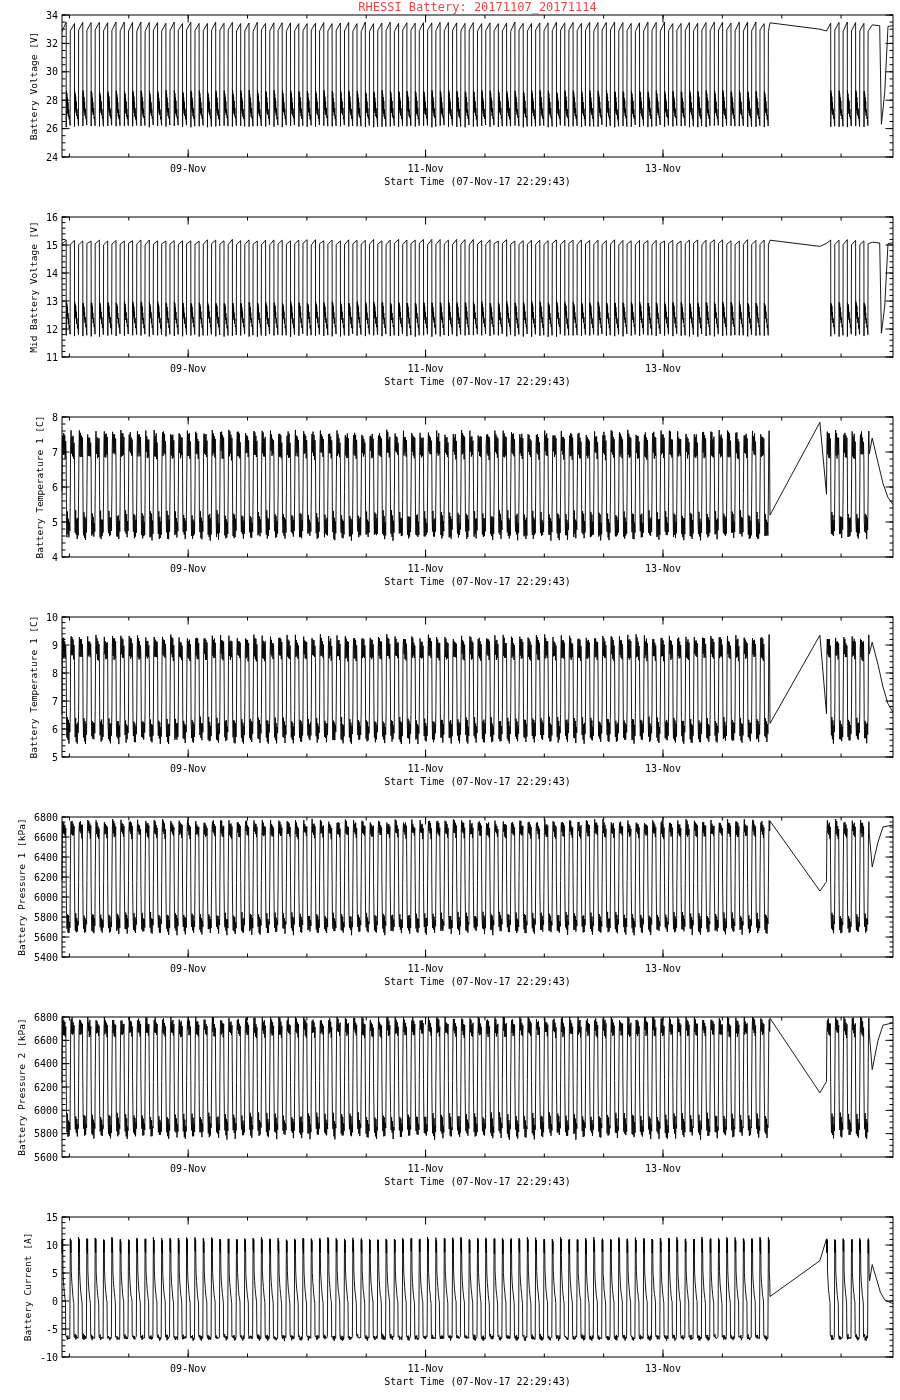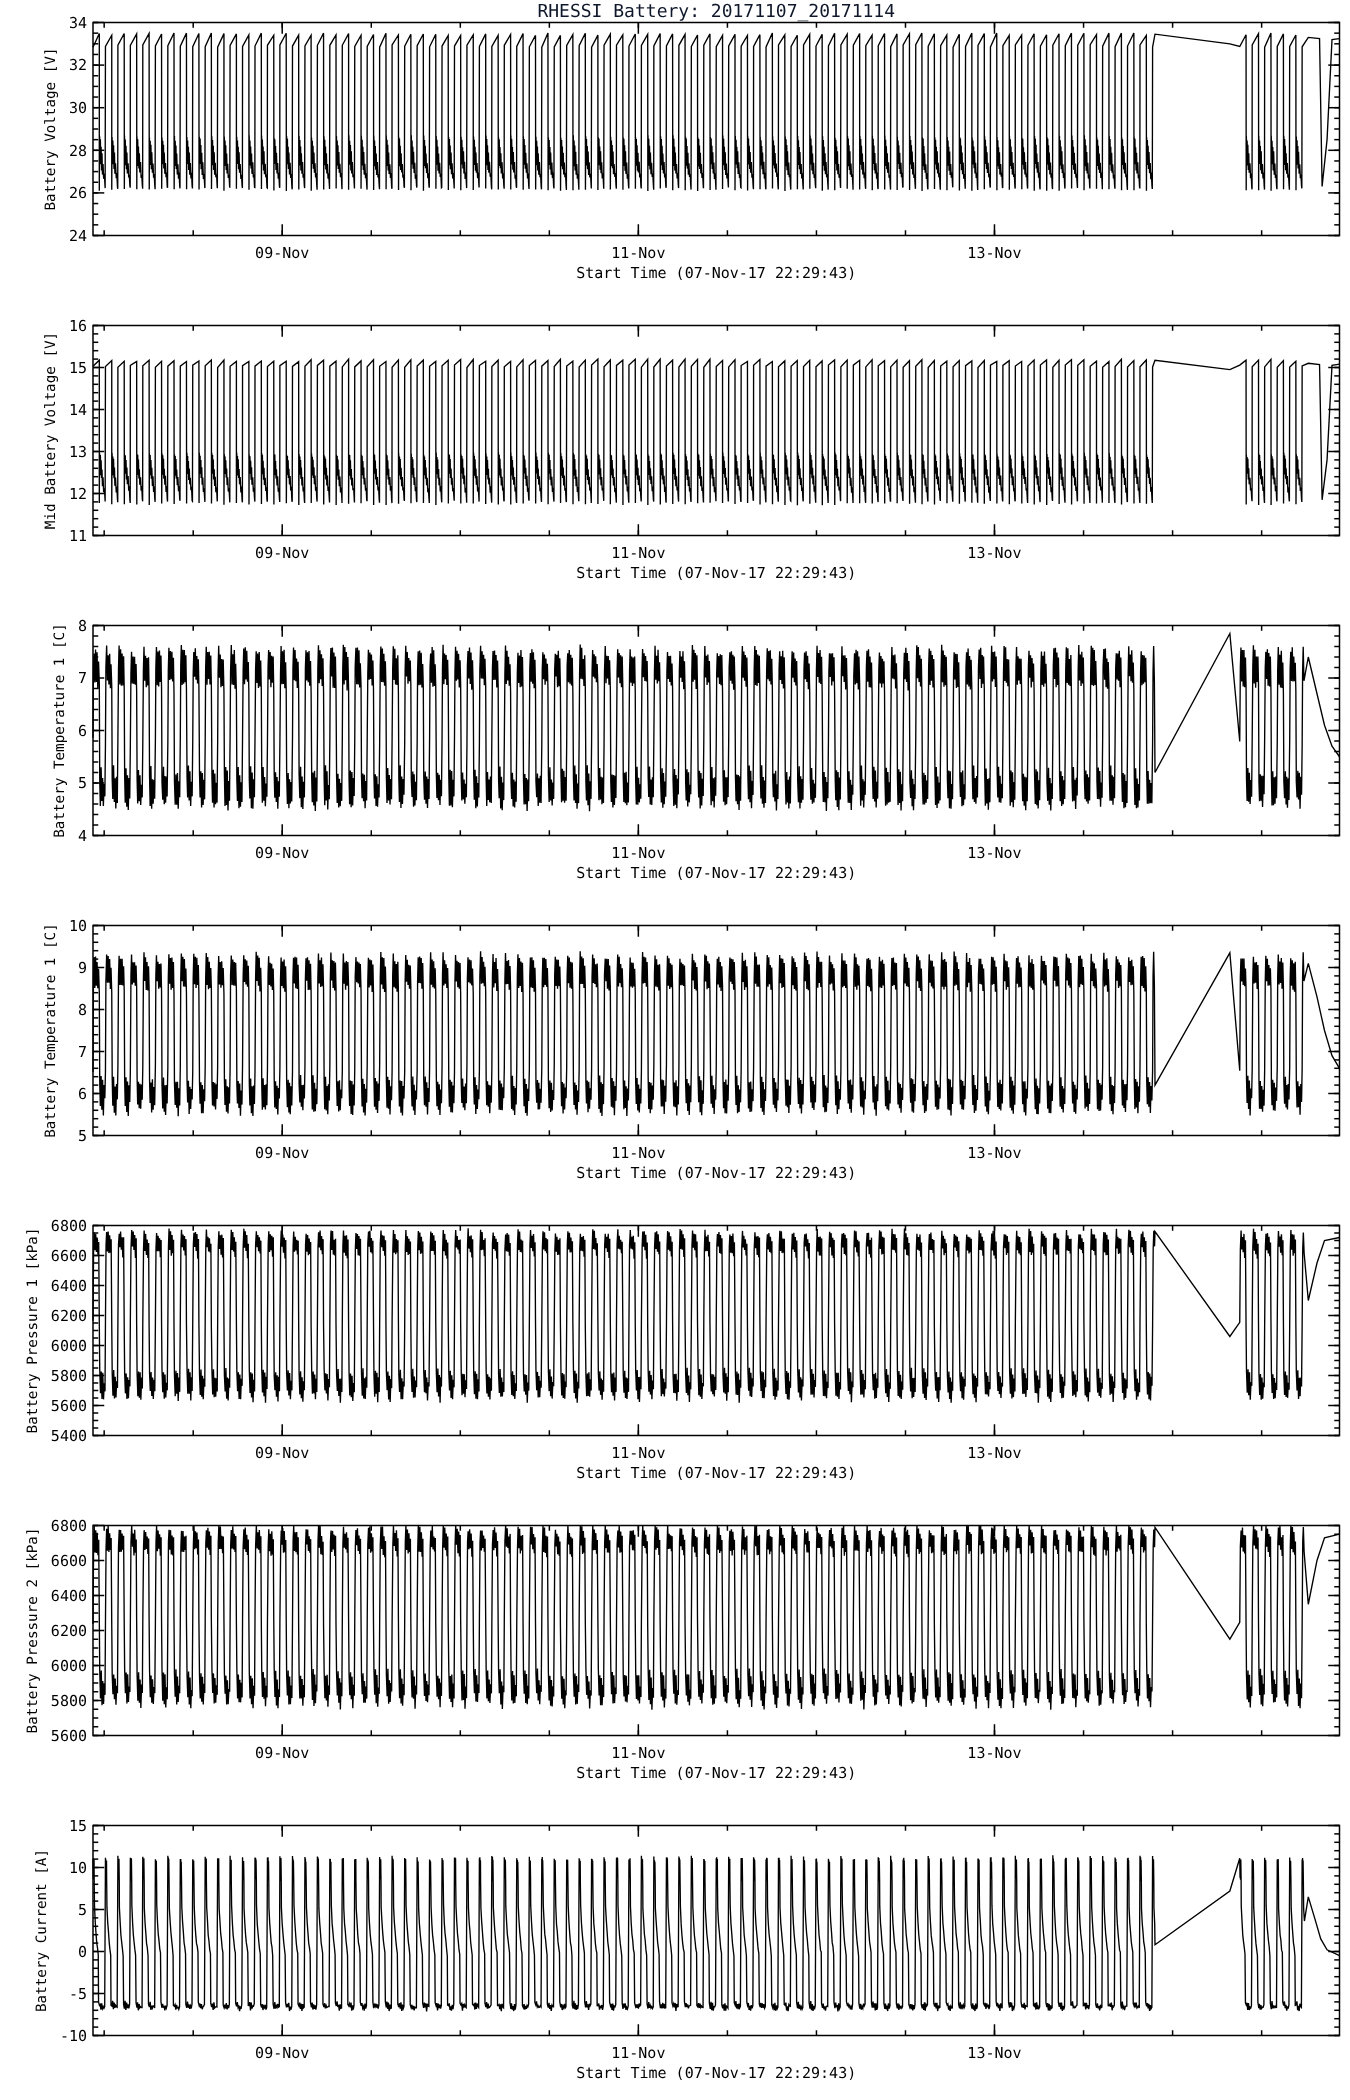--- a/index.html
+++ b/index.html
@@ -1,17 +1,17 @@
 <!DOCTYPE html>
 <html><head>
 <meta charset="utf-8">
 <style>
   html,body{margin:0;padding:0;background:#ffffff;}
   .screen{position:relative;width:900px;height:1400px;background:#ffffff;overflow:hidden;
-          font-family:"DejaVu Sans Mono", monospace;color:#0f172a;}
+          font-family:"DejaVu Sans Mono", monospace;color:#ef4444;}
   .fig-title{position:absolute;top:1px;left:62px;width:831px;text-align:center;
              font-size:12px;line-height:13px;white-space:nowrap;}
   .panels{position:absolute;top:0;left:0;width:900px;height:1400px;}
   .panel{width:900px;height:200px;position:relative;}
   svg{display:block;}
   svg text{font-family:"DejaVu Sans Mono", monospace;fill:#000;}
 </style>
 </head>
 <body>
 

